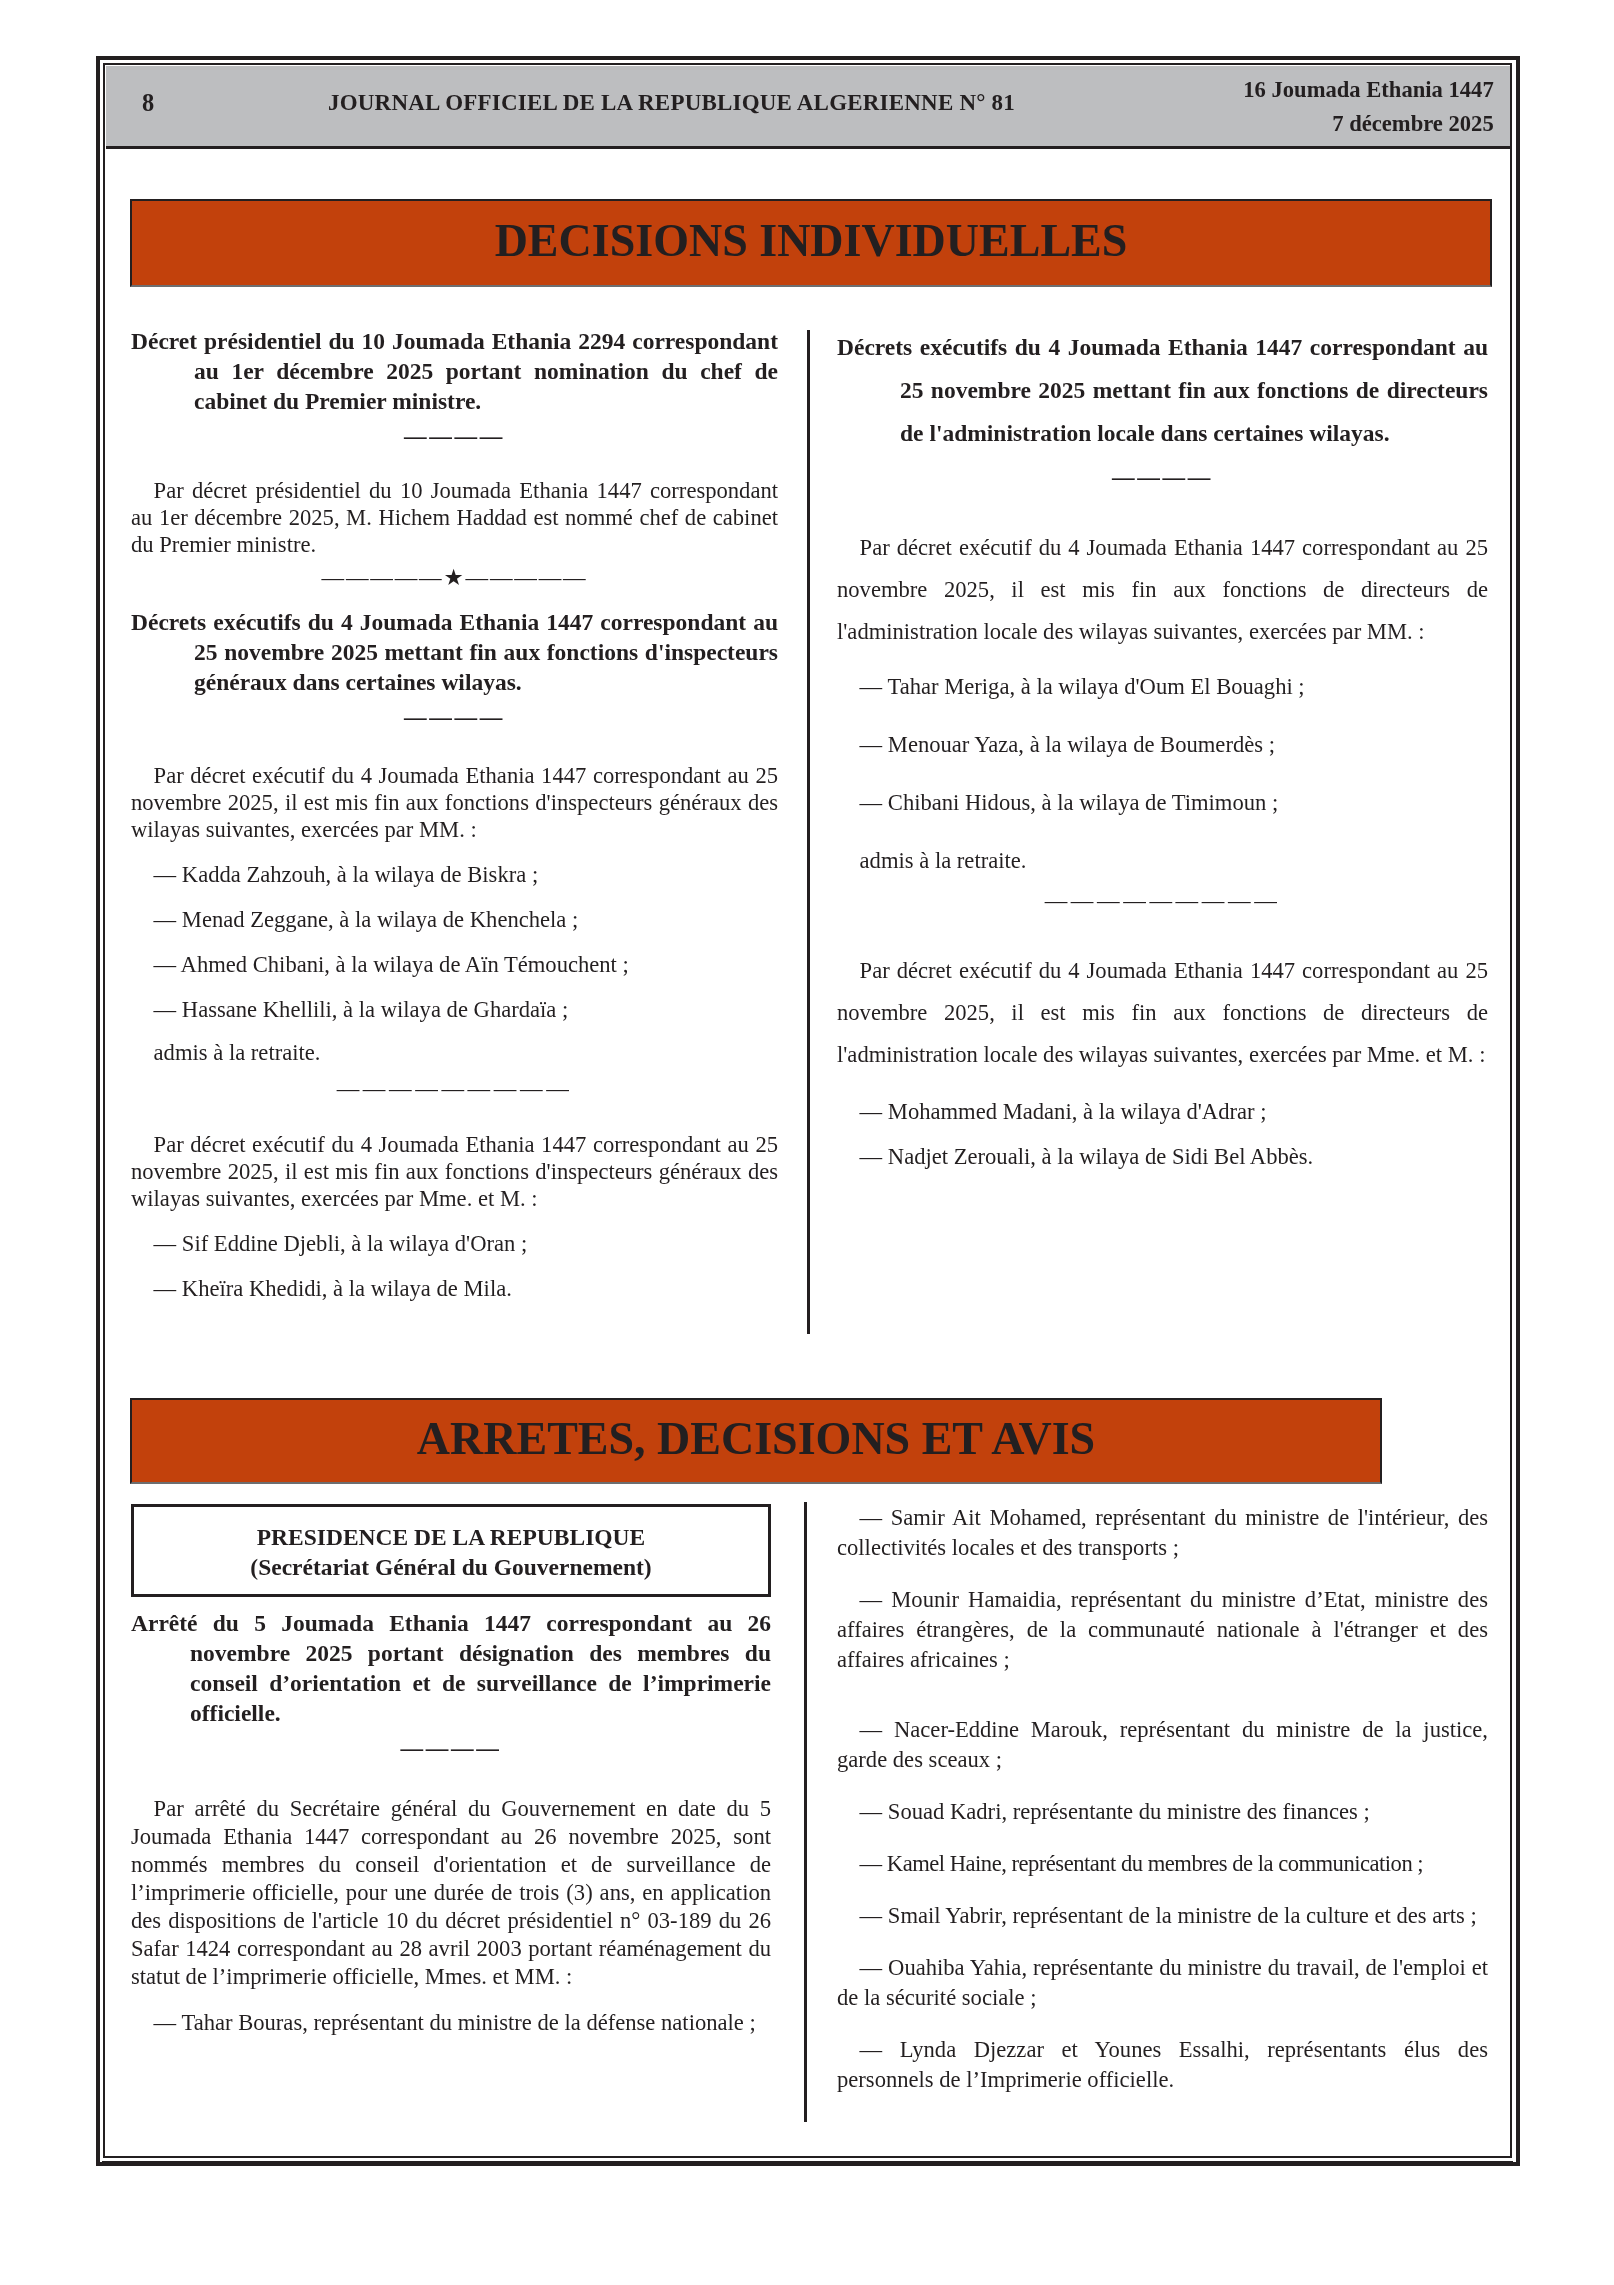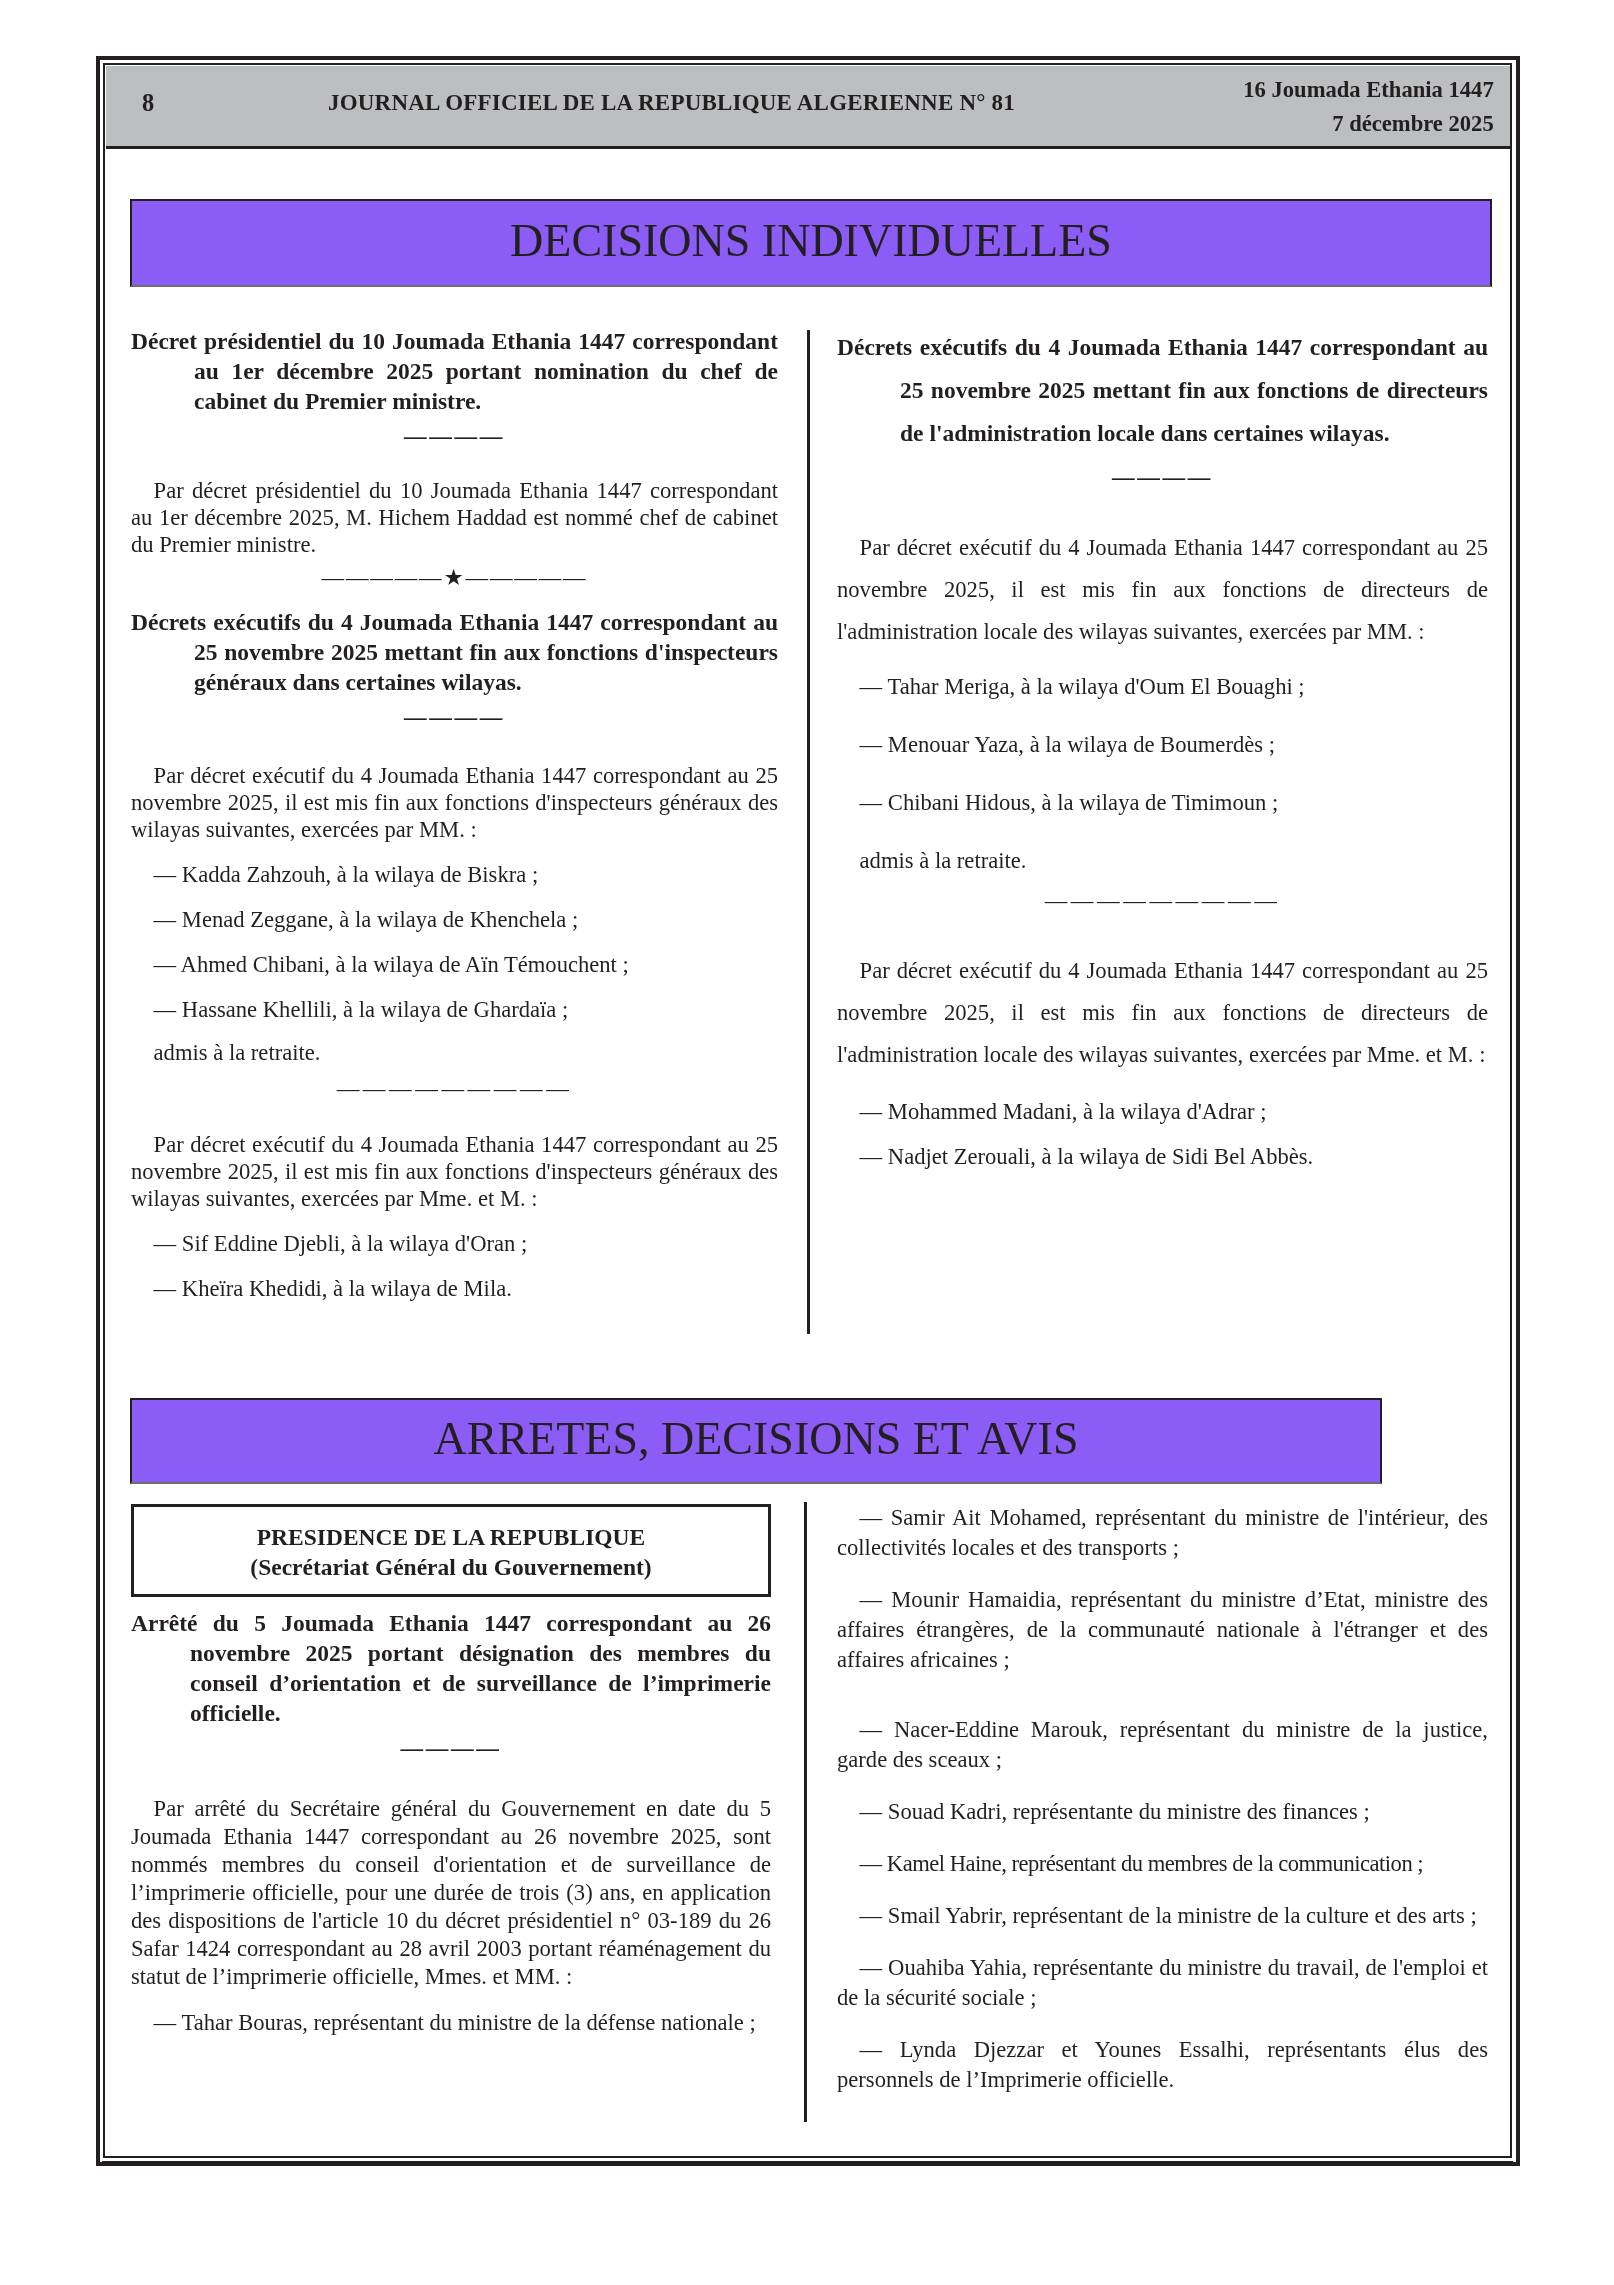--- a/index.html
+++ b/index.html
@@ -4,21 +4,21 @@
 <style>
   html, body { margin:0; padding:0; background:#ffffff; }
   body { width:1615px; height:2285px; position:relative; font-family:"Liberation Serif", "DejaVu Serif", serif; color:#231f20; }
   .outer { position:absolute; left:96px; top:56px; width:1424px; height:2110px; border:4.5px solid #231f20; box-sizing:border-box; }
   .inner { position:absolute; left:103px; top:63px; width:1409px; height:2095px; border:2.7px solid #231f20; box-sizing:border-box; }
   .inner::after { content:""; position:absolute; left:-2.7px; right:-2.7px; bottom:-9px; height:4.5px; background:#231f20; }
   .header { position:absolute; left:106px; top:66px; width:1404px; height:83px; background:#bdbec0; border-bottom:3.6px solid #231f20; box-sizing:border-box; }
   .hdr-page { position:absolute; left:36px; top:22.6px; font-size:24.4px; font-weight:bold; }
   .hdr-title { position:absolute; left:222px; top:24.4px; font-size:23px; font-weight:bold; letter-spacing:0.2px; }
   .hdr-date { position:absolute; right:16.3px; top:7.2px; text-align:right; font-size:22.6px; font-weight:bold; line-height:34px; }
-  .banner { position:absolute; background:#8b5cf6; border:2.7px solid #231f20; border-bottom-color:#6d6e70; box-sizing:border-box; text-align:center; font-weight:normal; font-size:46px; }
+  .banner { position:absolute; background:#c2410c; border:2.7px solid #231f20; border-bottom-color:#6d6e70; box-sizing:border-box; text-align:center; font-weight:bold; font-size:46px; }
   .banner1 { left:130px; top:199px; width:1362px; height:88px; line-height:80px; }
   .banner2 { left:130px; top:1398px; width:1252px; height:86px; line-height:78px; }
   .col { position:absolute; font-size:22.6px; line-height:27px; text-align:justify; }
   .colL { left:131px; width:647px; }
   .colR { left:837px; width:651px; }
   .vrule { position:absolute; width:2.7px; background:#231f20; }
   .title { font-weight:bold; font-size:23.5px; line-height:30px; padding-left:63px; text-indent:-63px; text-align:justify; }
   .sep { text-align:center; font-weight:bold; letter-spacing:2.7px; margin:7.2px 0 0 0; }
   .p { text-indent:22.6px; margin-top:20px; }
   .item { padding-left:22.6px; margin-top:18px; }
@@ -39,21 +39,21 @@
   <div class="hdr-title">JOURNAL OFFICIEL DE LA REPUBLIQUE ALGERIENNE N° 81</div>
   <div class="hdr-date">
     <div>16 Joumada Ethania 1447</div>
     <div>7 décembre 2025</div>
   </div>
 </div>
 
 <div class="banner banner1">DECISIONS INDIVIDUELLES</div>
 
 <div class="col colL" style="top:326px;">
-  <div class="title">Décret présidentiel du 10 Joumada Ethania 1447 correspondant au 1er décembre 2025 portant nomination du chef de cabinet du Premier ministre.</div>
+  <div class="title">Décret présidentiel du 10 Joumada Ethania 2294 correspondant au 1er décembre 2025 portant nomination du chef de cabinet du Premier ministre.</div>
   <div class="sep">————</div>
   <div class="p" style="margin-top:27px;">Par décret présidentiel du 10 Joumada Ethania 1447 correspondant au 1er décembre 2025, M. Hichem Haddad est nommé chef de cabinet du Premier ministre.</div>
   <div class="starsep">—————★—————</div>
   <div class="title">Décrets exécutifs du 4 Joumada Ethania 1447 correspondant au 25 novembre 2025 mettant fin aux fonctions d'inspecteurs généraux dans certaines wilayas.</div>
   <div class="sep">————</div>
   <div class="p" style="margin-top:31px;">Par décret exécutif du 4 Joumada Ethania 1447 correspondant au 25 novembre 2025, il est mis fin aux fonctions d'inspecteurs généraux des wilayas suivantes, exercées par MM. :</div>
   <div class="item">— Kadda Zahzouh, à la wilaya de Biskra ;</div>
   <div class="item">— Menad Zeggane, à la wilaya de Khenchela ;</div>
   <div class="item">— Ahmed Chibani, à la wilaya de Aïn Témouchent ;</div>
   <div class="item">— Hassane Khellili, à la wilaya de Ghardaïa ;</div>

